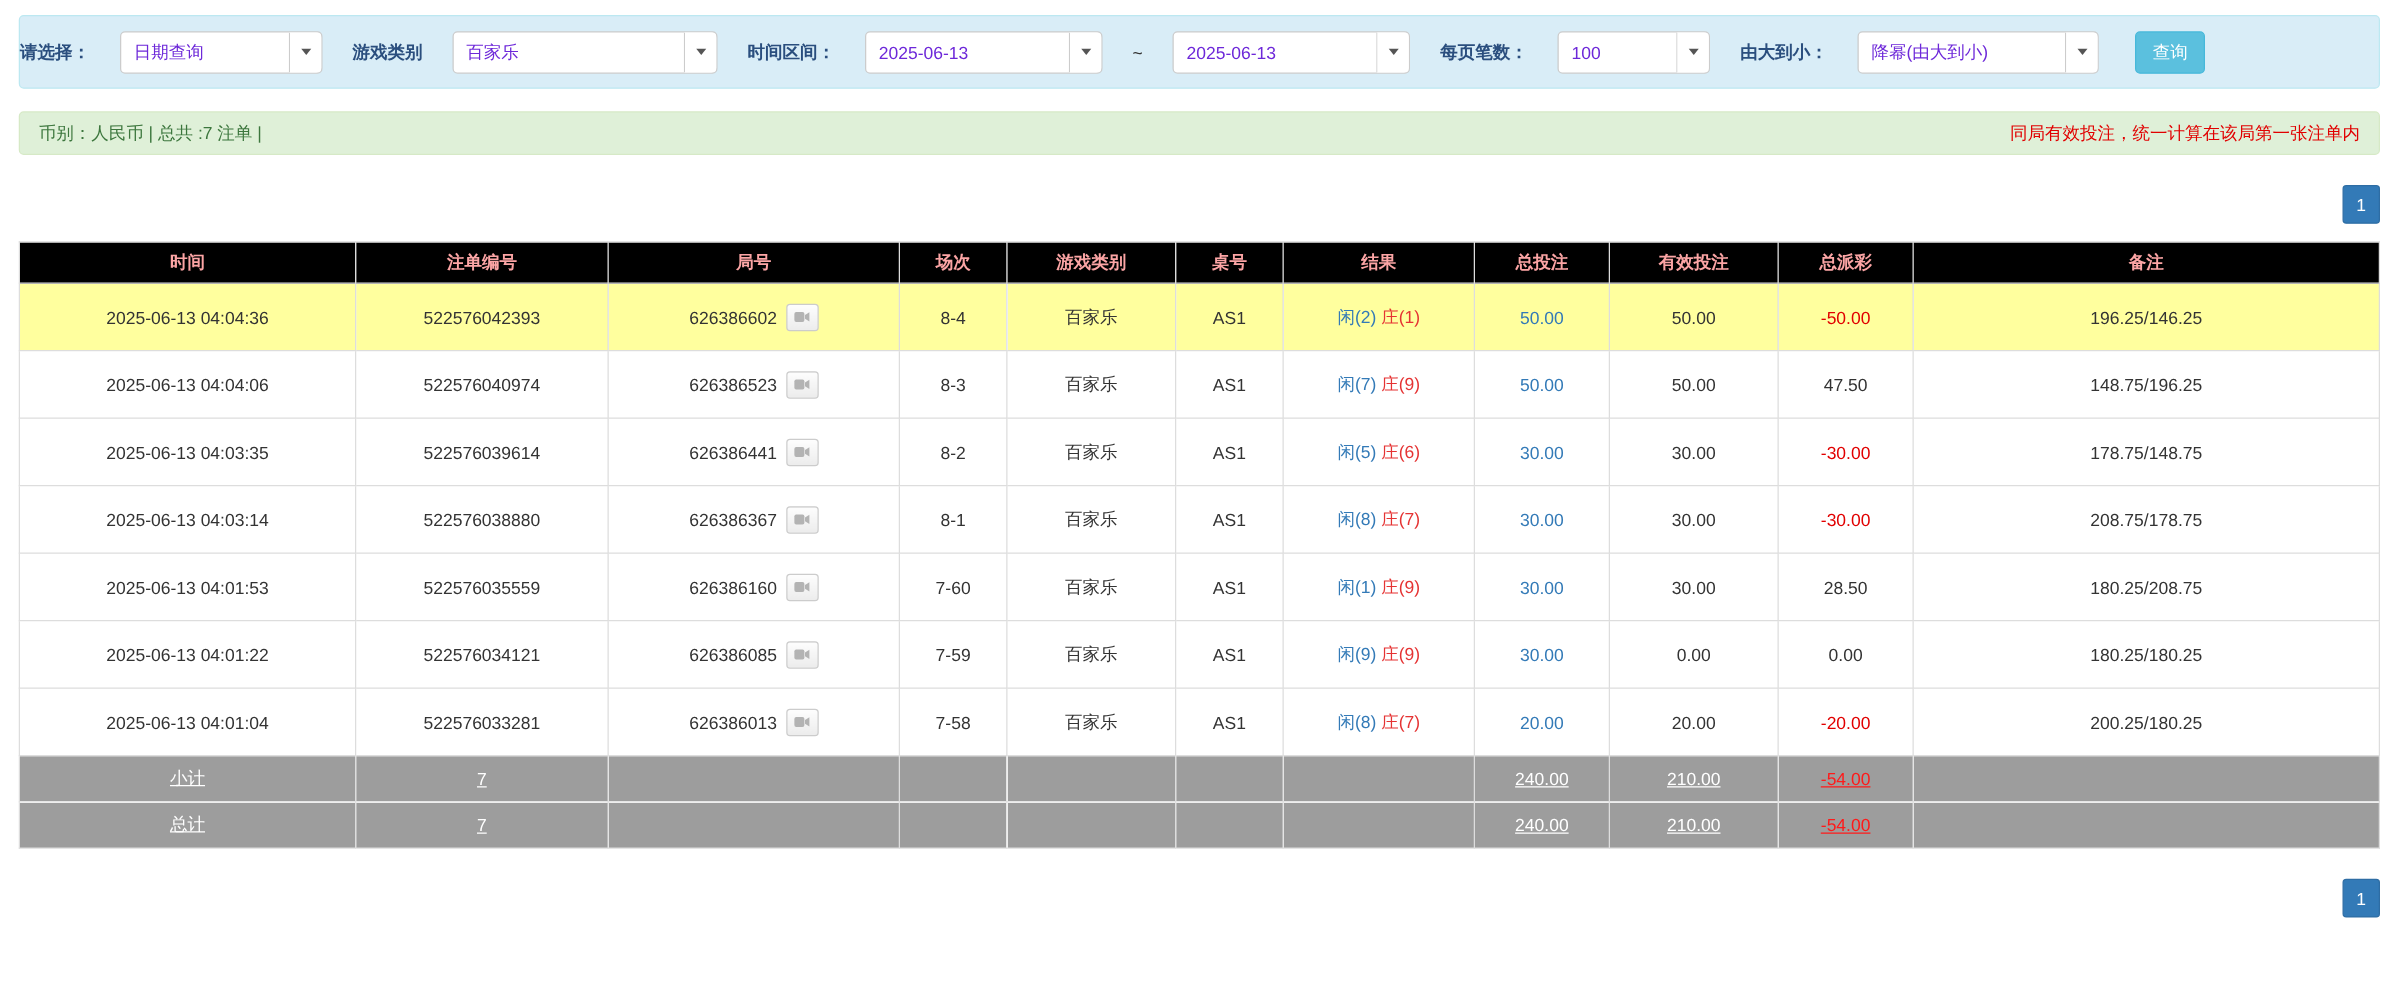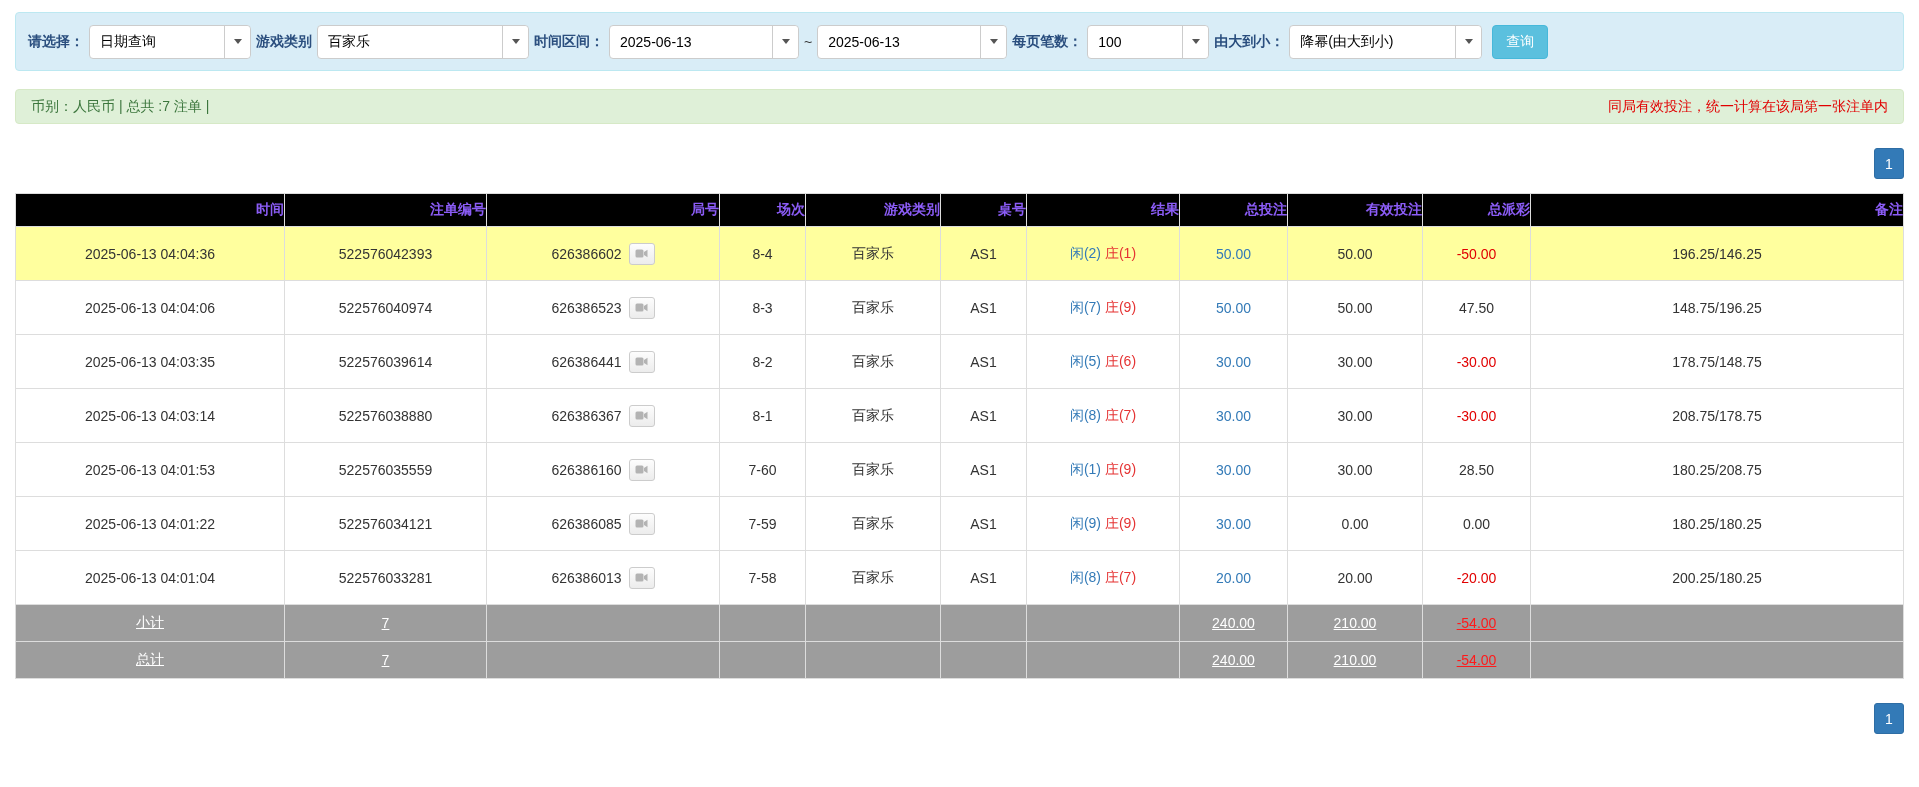--- a/index.html
+++ b/index.html
@@ -4,24 +4,24 @@
 <style>
   * { box-sizing: border-box; margin: 0; padding: 0; }
   html, body { width: 1919px; height: 787px; overflow: hidden; background: #fff;
     font-family: "Liberation Sans", "DejaVu Sans", sans-serif; }
   .page { padding: 12px 15px 0 15px; }
 
   .page-title { font-size: 22px; font-weight: 400; color: #333; margin: 4px 0 14px 0; }
 
   
   .filter-bar { background: var(--filter-bar-bg, #d9edf7); border: 1px solid #bce8f1;
-    border-radius: 4px; padding: 12px; height: 59px; display: flex; align-items: center; gap: 5px; }
+    border-radius: 4px; height: 59px; display: flex; align-items: center; gap: 24px; }
   .flabel { color: var(--filter-label-color, #2a4e7e); font-weight: bold; font-size: 14px; white-space: nowrap; }
   .combo { display: inline-flex; align-items: stretch; background: #fff; border: 1px solid #ccc;
-    border-radius: 4px; height: 34px; font-size: 14px; color: #000000; flex: none; }
+    border-radius: 4px; height: 34px; font-size: 14px; color: #6d28d9; flex: none; }
   .combo-text { display: flex; align-items: center; padding: 0 10px; flex: 1; white-space: nowrap; overflow: hidden; }
   .combo-caret { width: 26px; border-left: 1px solid #ccc; display: flex; align-items: center;
     justify-content: center; background: #fff; border-radius: 0 4px 4px 0; }
   .caret { width: 0; height: 0; border-left: 4px solid transparent; border-right: 4px solid transparent;
     border-top: 5px solid #555; }
   .w-query { width: 162px; } .w-game { width: 212px; } .w-date { width: 190px; }
   .w-size { width: 122px; } .w-sort { width: 193px; }
   .tilde { color: #333; font-size: 14px; }
   .btn-search { background: var(--search-button-bg, #5bc0de); border: 1px solid #46b8da; color: #fff;
     border-radius: 4px; height: 34px; padding: 0 13px; font-size: 14px; cursor: pointer; margin-left: 5px; flex: none; }
@@ -35,22 +35,22 @@
   
   .pagination { display: flex; justify-content: flex-end; }
   .pagination.top { margin: 24px 0 14px 0; }
   .pagination.bottom { margin-top: 24px; }
   .page-btn { display: inline-flex; align-items: center; justify-content: center; min-width: 30px;
     height: 31px; padding: 0 6px; background: var(--pagination-active-bg, #337ab7);
     border: 1px solid #2e6da4; color: #fff; font-size: 14px; border-radius: 3px; cursor: pointer; }
 
   
   table { width: 100%; border-collapse: collapse; table-layout: fixed; font-size: 14px; color: #333; }
-  th { background: var(--header-bg, #000); color: #8b5cf6; font-weight: bold; height: 33px;
-    border: 1px solid #ddd; text-align: right; }
+  th { background: var(--header-bg, #000); color: #fca5a5; font-weight: bold; height: 33px;
+    border: 1px solid #ddd; text-align: center; }
   td { border: 1px solid #ddd; height: 54px; text-align: center; vertical-align: middle;
     overflow: hidden; white-space: nowrap; }
   tr.hl td { background: var(--highlight-row, #ffff9e); }
   tr.total-row td { background: var(--total-row-bg, #9d9d9d); color: #fff; height: 37px; text-decoration: underline; }
   .bet-amount { color: var(--link-blue, #337ab7); cursor: pointer; }
   .res-player { color: var(--player-blue, #337ab7); }
   .res-banker { color: var(--banker-red, #e53333); }
   td.neg { color: var(--negative-red, #e10000); }
   tr.total-row td.neg { color: #ff1a1a; }
 

